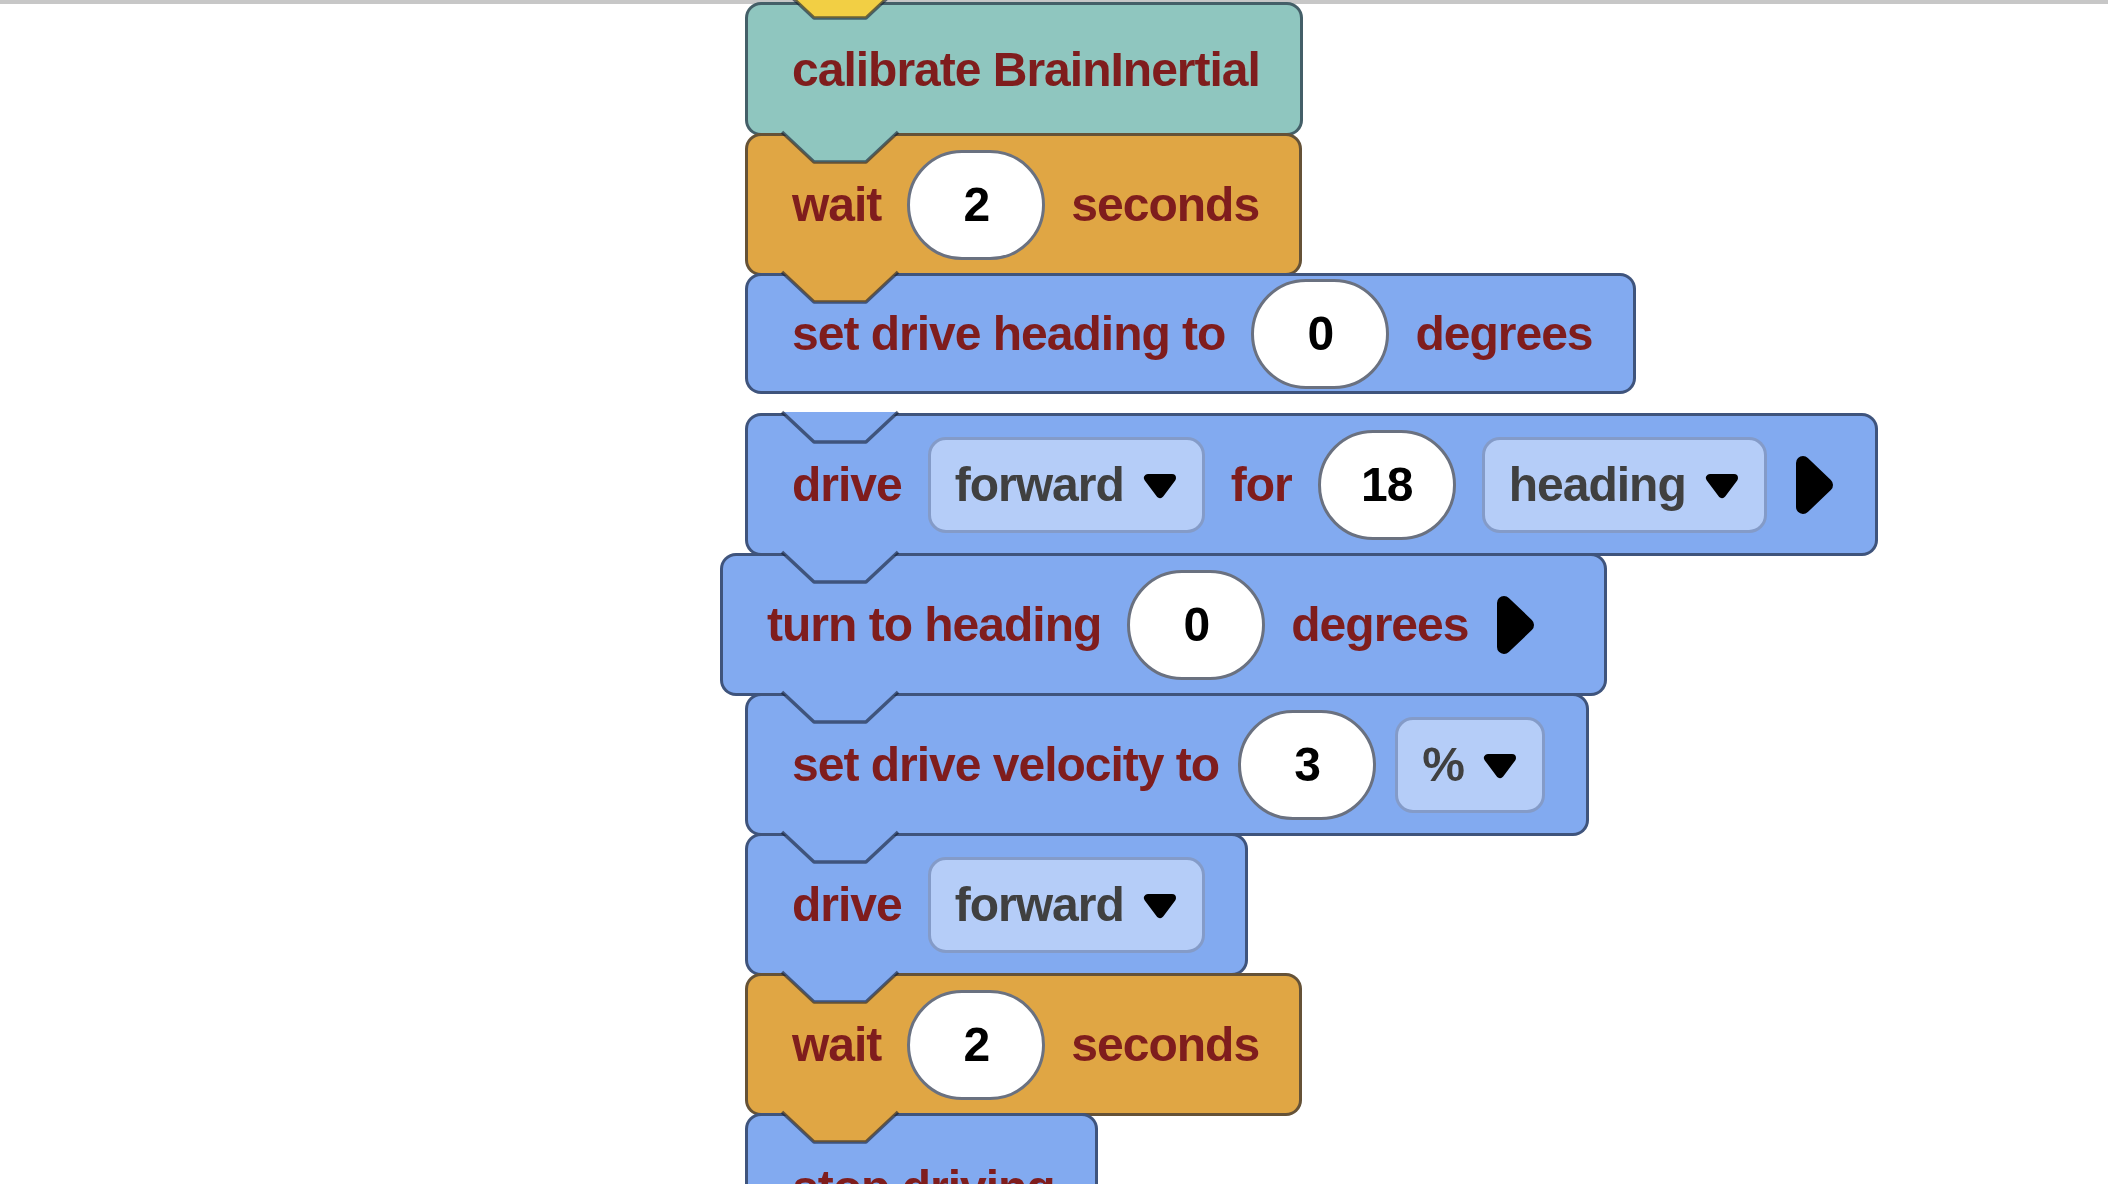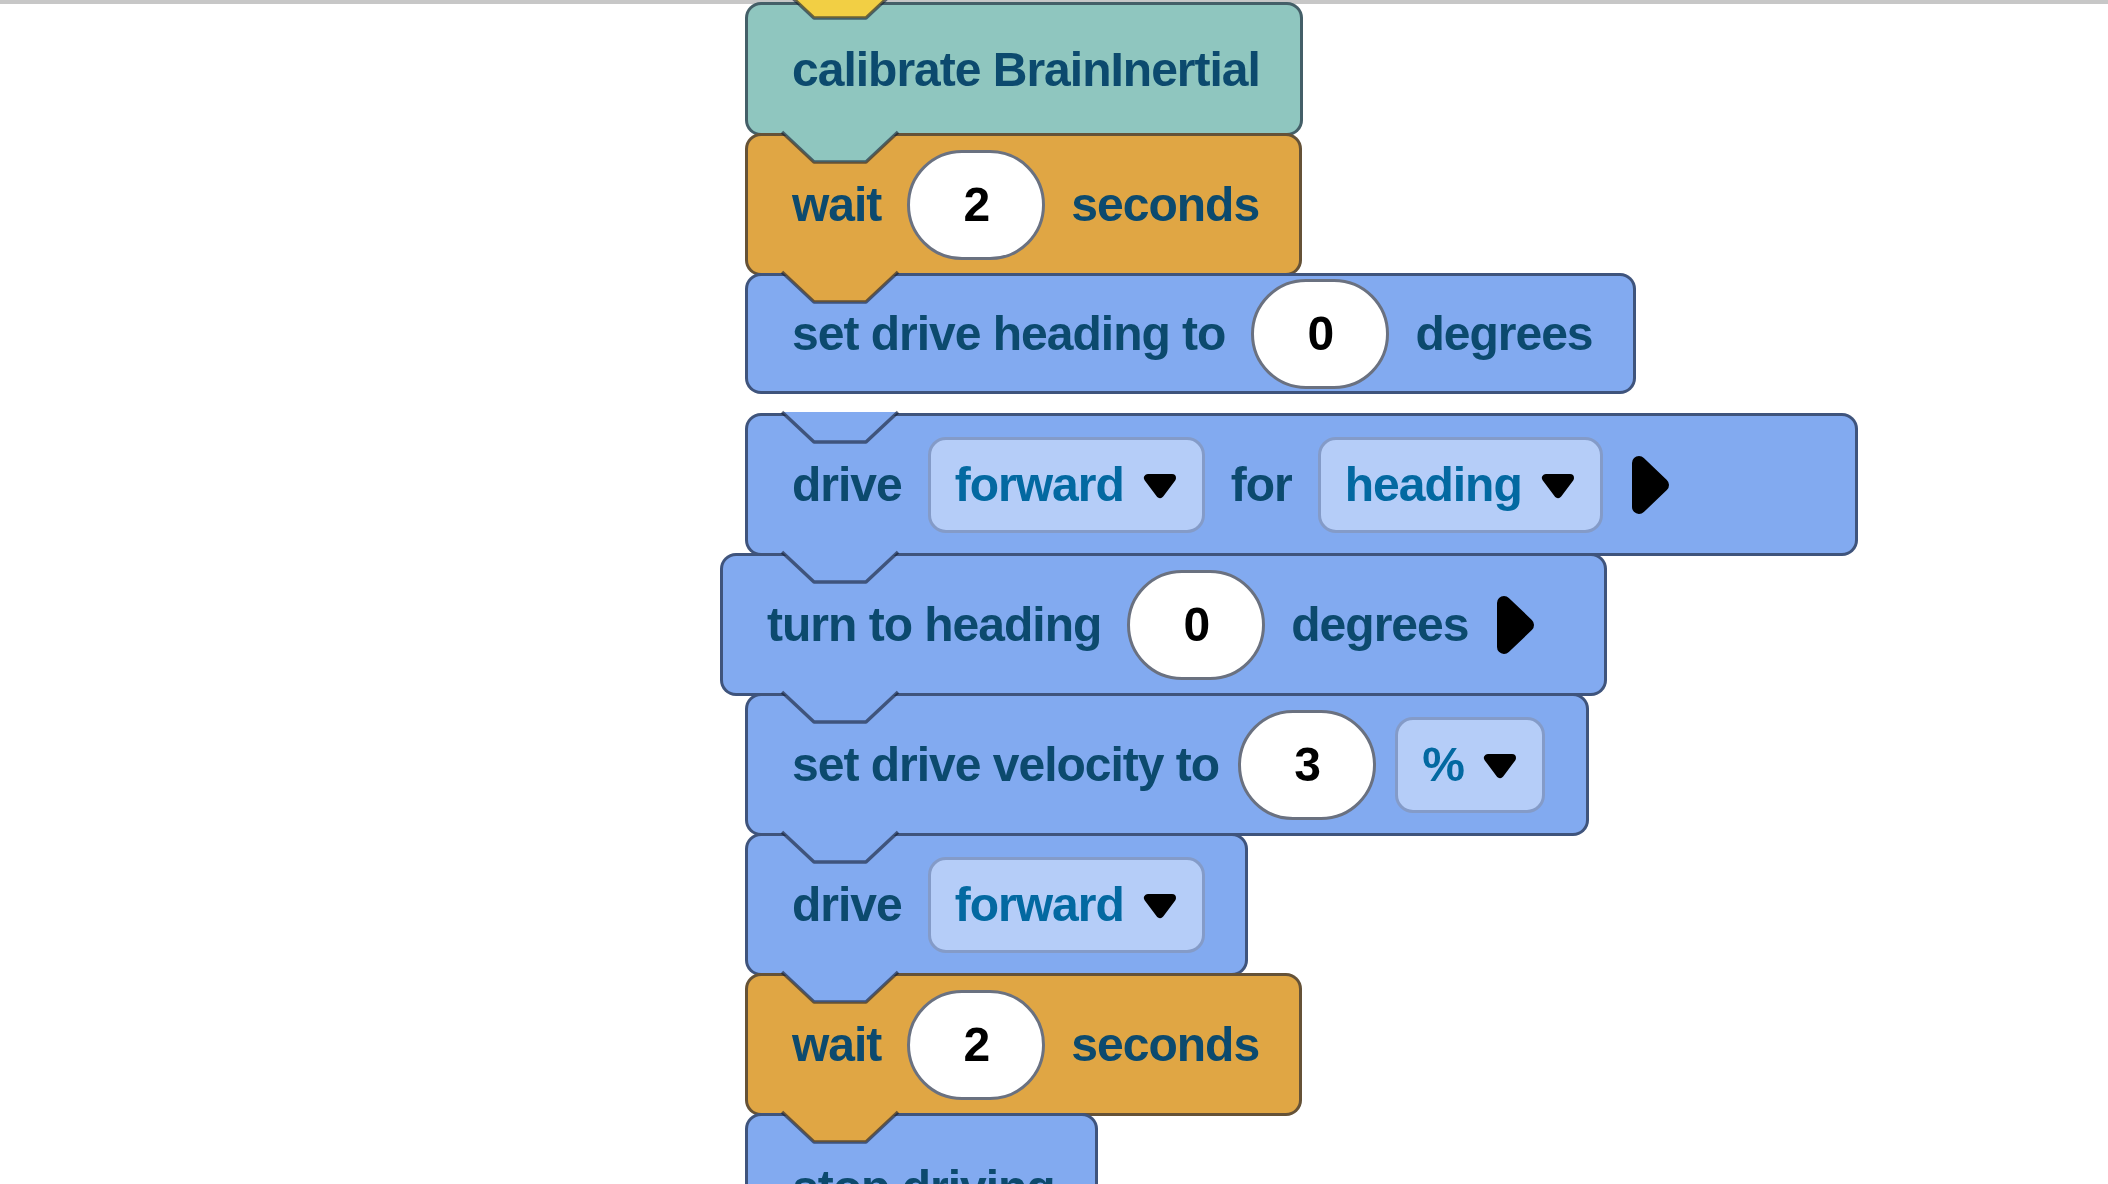--- a/index.html
+++ b/index.html
@@ -23,41 +23,41 @@
     padding:0 40px 0 44px;
     border:3px solid rgba(18,26,46,0.60);
     border-radius:16px;
     width:max-content;
     z-index:1;
   }
   .lbl{
     font-size:48px;
     font-weight:700;
     letter-spacing:-1px;
-    color:#0c4a6e;
+    color:#7f1d1d;
     white-space:nowrap;
   }
   .oval{
     box-sizing:border-box;
     min-width:138px;height:110px;
     padding:0 20px;
     background:#ffffff;
     border:3px solid #6A7180;
     border-radius:60px;
     display:flex;align-items:center;justify-content:center;
     font-size:48px;font-weight:700;letter-spacing:-1px;color:#000;
   }
   .dd{
     box-sizing:border-box;
     height:96px;
     padding:0 24px;
     border:3px solid rgba(20,40,90,0.30);
     border-radius:18px;
     display:flex;align-items:center;gap:18px;
-    font-size:48px;font-weight:700;letter-spacing:-1px;color:#0369a1;
+    font-size:48px;font-weight:700;letter-spacing:-1px;color:#404040;
     white-space:nowrap;
   }
   .expand{display:flex;align-items:center;}
   svg.tab{position:absolute;z-index:6;overflow:visible;}
 </style>
 </head>
 <body>
 
 <div id="viewport">
   <div id="top-divider"></div>
@@ -77,20 +77,21 @@
       </div>
       <div class="block" style="left: 745px; top: 413px; height: 143px; min-width: 1113px; background: rgb(130, 170, 240);">
         <span class="lbl">drive</span>
         <div class="dd" style="background: rgb(181, 205, 248);">
           <span>forward</span>
           <svg width="36" height="28" viewBox="0 0 36 28">
             <path d="M6 7 L30 7 L18 23 Z" fill="#000" stroke="#000" stroke-width="8" stroke-linejoin="round"></path>
           </svg>
         </div>
         <span class="lbl">for</span>
+        <div class="oval">18</div>
         <div class="dd" style="background: rgb(181, 205, 248);">
           <span>heading</span>
           <svg width="36" height="28" viewBox="0 0 36 28">
             <path d="M6 7 L30 7 L18 23 Z" fill="#000" stroke="#000" stroke-width="8" stroke-linejoin="round"></path>
           </svg>
         </div>
         <div class="expand">
           <svg width="42" height="66" viewBox="0 0 42 66">
             <path d="M10 11 L33 33 L10 55 Z" fill="#000" stroke="#000" stroke-width="14" stroke-linejoin="round"></path>
           </svg>

